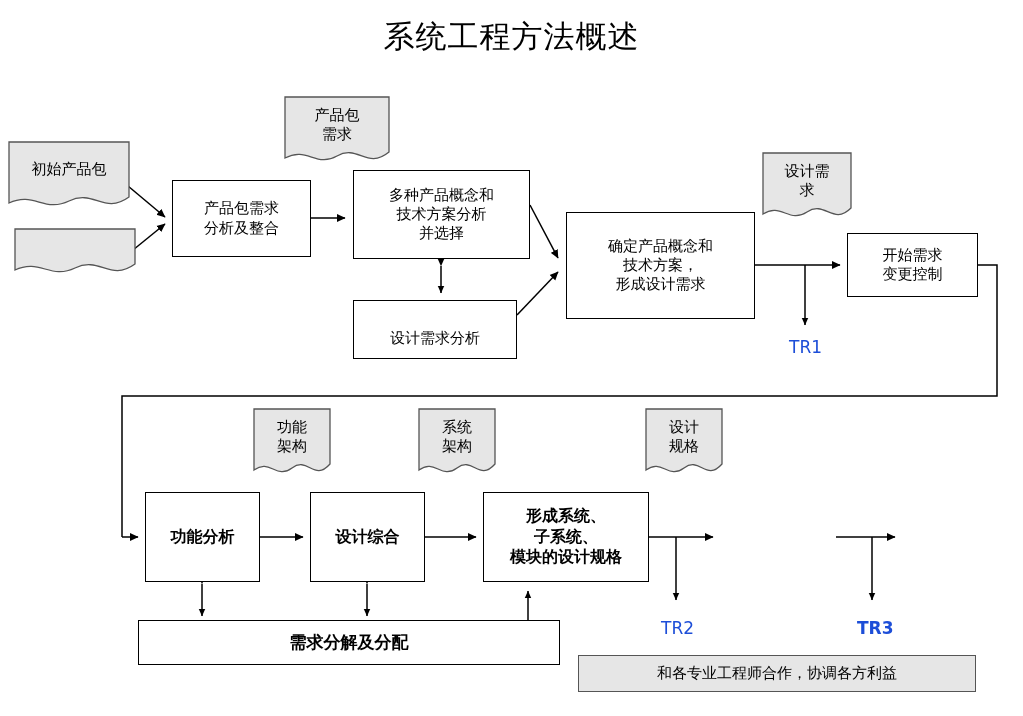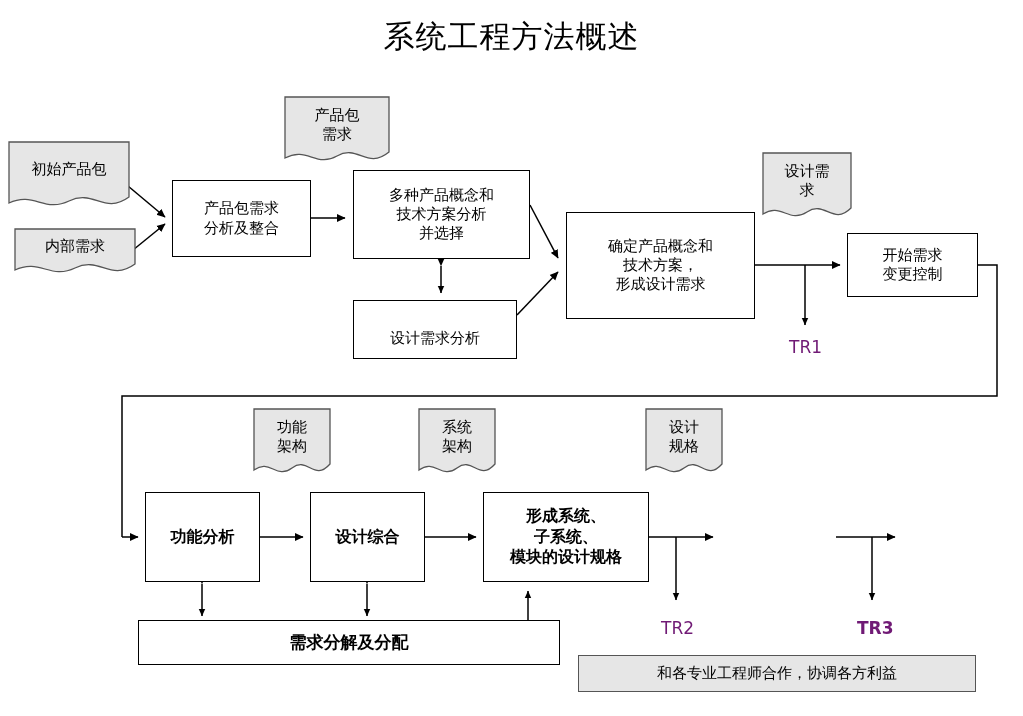--- a/index.html
+++ b/index.html
@@ -84,21 +84,21 @@
     text-align: center;
     font-size: 15px;
     color: #000000;
     line-height: 1.3;
     z-index: 3;
     pointer-events: none;
   }
   .tr {
     position: absolute;
     font-size: 17px;
-    color: #701a75;
+    color: #1d4ed8;
     z-index: 3;
     white-space: nowrap;
   }
 </style>
 </head>
 <body>
 
 <div id="canvas">
 
   <div class="title">系统工程方法概述</div>
@@ -158,23 +158,20 @@
   </div>
   <div class="doclabel" style="left:8px;top:141px;width:122px;height:58px;">
     <span style="white-space:pre-line;text-align:right;">初始产品包</span>
   </div>
 
   <div class="docshape" style="left:14px;top:228px;">
     <svg width="122" height="54" viewBox="0 0 122 54">
       <path d="M1,1 L121,1 L121,36 C96,54 86,28 61,40 C36,52 26,30 1,42 Z" fill="#e6e6e6" stroke="#555555" stroke-width="1.3"></path>
     </svg>
   </div>
-  <div class="doclabel" style="left:14px;top:228px;width:122px;height:38px;">
-    <span style="white-space:pre-line;">内部需求</span>
-  </div>
 
   <div class="docshape" style="left:284px;top:96px;">
     <svg width="106" height="74" viewBox="0 0 106 74">
       <path d="M1,1 L105,1 L105,56 C83,74 74,48 53,60 C32,72 23,50 1,62 Z" fill="#e6e6e6" stroke="#555555" stroke-width="1.3"></path>
     </svg>
   </div>
   <div class="doclabel" style="left:284px;top:96px;width:106px;height:58px;">
     <span style="white-space:pre-line;">产品包
 需求</span>
   </div>

